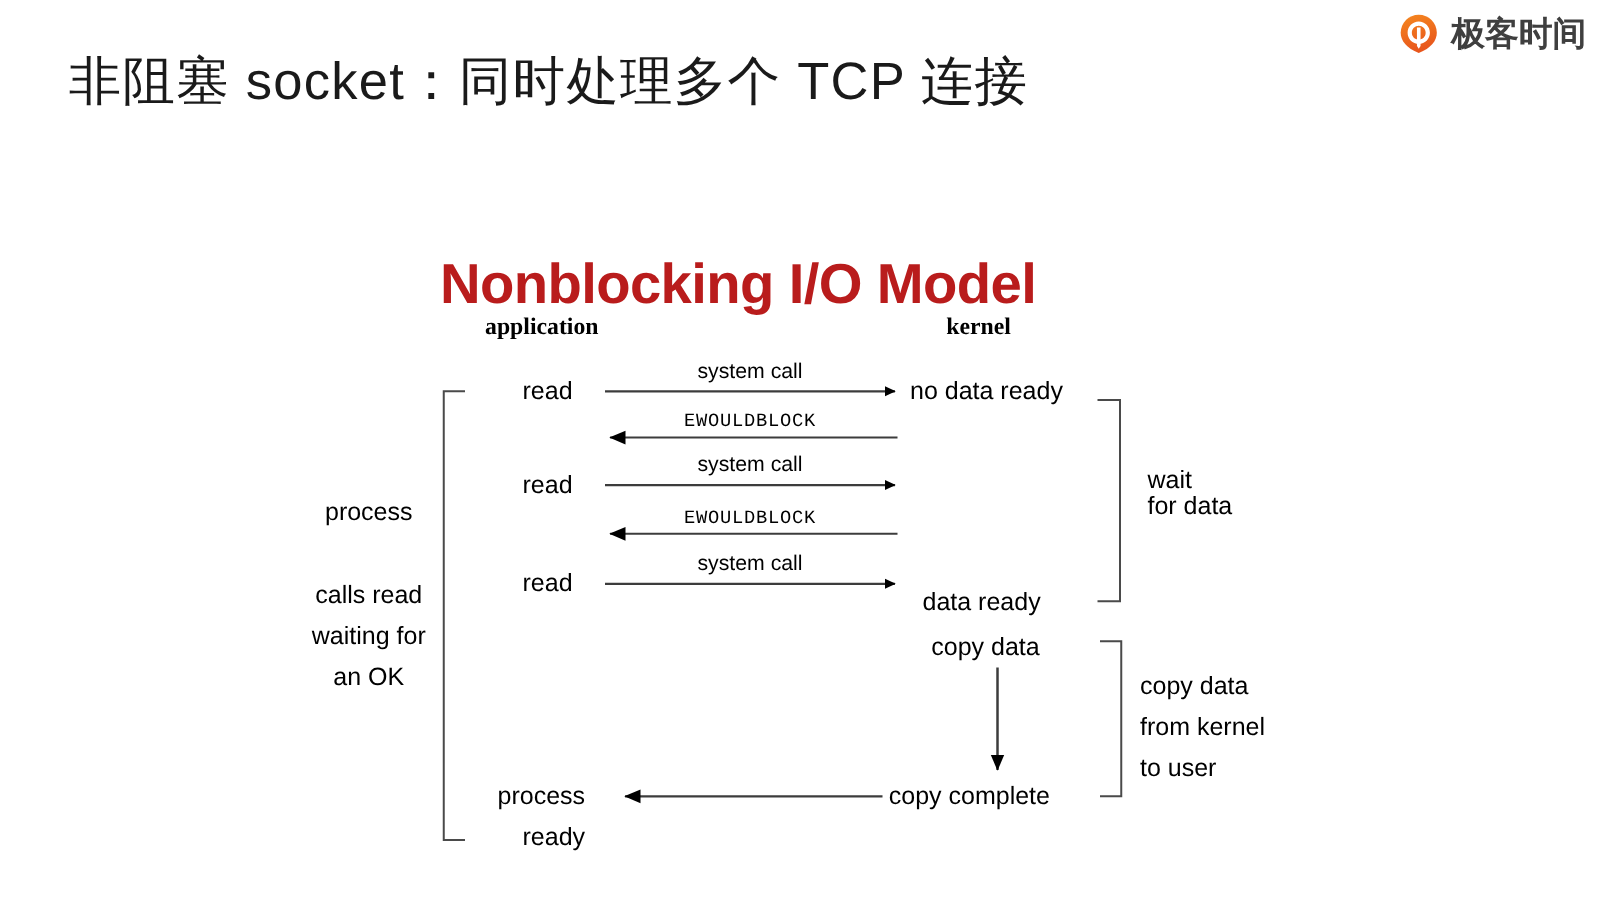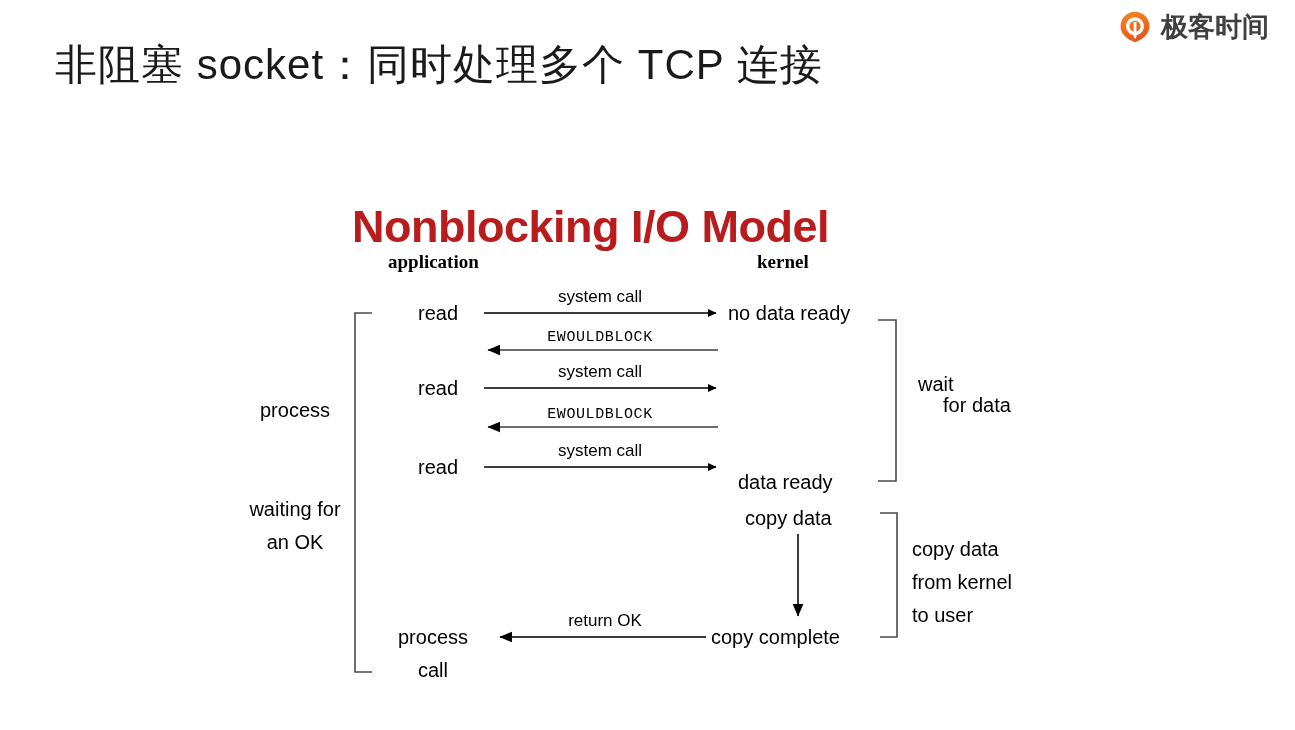--- a/index.html
+++ b/index.html
@@ -158,43 +158,43 @@
 
     <line x1="706" y1="637" x2="500" y2="637" stroke="#3c3c3c" stroke-width="1.8" marker-end="url(#ar-l)"></line>
   </svg>
 
   <div class="dg-title">Nonblocking I/O Model</div>
 
   <div class="lbl bold" style="left:388px; top:250px;">application</div>
   <div class="lbl bold" style="left:757px; top:250px;">kernel</div>
 
   <div class="lbl center" style="left:215px; top:398px; width:160px;">process</div>
+  <div class="lbl center" style="left:215px; top:464px; width:160px;">calls read</div>
   <div class="lbl center" style="left:215px; top:497px; width:160px;">waiting for</div>
   <div class="lbl center" style="left:215px; top:530px; width:160px;">an OK</div>
 
   <div class="lbl" style="left:418px; top:301px;">read</div>
   <div class="lbl" style="left:418px; top:376px;">read</div>
   <div class="lbl" style="left:418px; top:455px;">read</div>
 
   <div class="lbl small center" style="left:490px; top:286px; width:220px;">system call</div>
   <div class="lbl small center" style="left:490px; top:361px; width:220px;">system call</div>
   <div class="lbl small center" style="left:490px; top:440px; width:220px;">system call</div>
 
   <div class="lbl mono center" style="left:490px; top:328px; width:220px;">EWOULDBLOCK</div>
   <div class="lbl mono center" style="left:490px; top:405px; width:220px;">EWOULDBLOCK</div>
 
   <div class="lbl" style="left:728px; top:301px;">no data ready</div>
   <div class="lbl" style="left:738px; top:470px;">data ready</div>
   <div class="lbl" style="left:745px; top:506px;">copy data</div>
   <div class="lbl" style="left:711px; top:625px;">copy complete</div>
 
   <div class="lbl" style="left:918px; top:360px;margin-top:12px;">wait</div>
-  <div class="lbl" style="left:918px; top:393px;margin-left:25px;">for data</div>
+  <div class="lbl" style="left:918px; top:393px;">for data</div>
 
   <div class="lbl" style="left:912px; top:537px;">copy data</div>
   <div class="lbl" style="left:912px; top:570px;">from kernel</div>
   <div class="lbl" style="left:912px; top:603px;">to user</div>
 
-  <div class="lbl small center" style="left:505px; top:610px; width:200px;">return OK</div>
   <div class="lbl" style="left:398px; top:625px;">process</div>
-  <div class="lbl" style="left:418px; top:658px;">call</div>
+  <div class="lbl" style="left:418px; top:658px;">ready</div>
 
 </div>
 
 </body></html>

